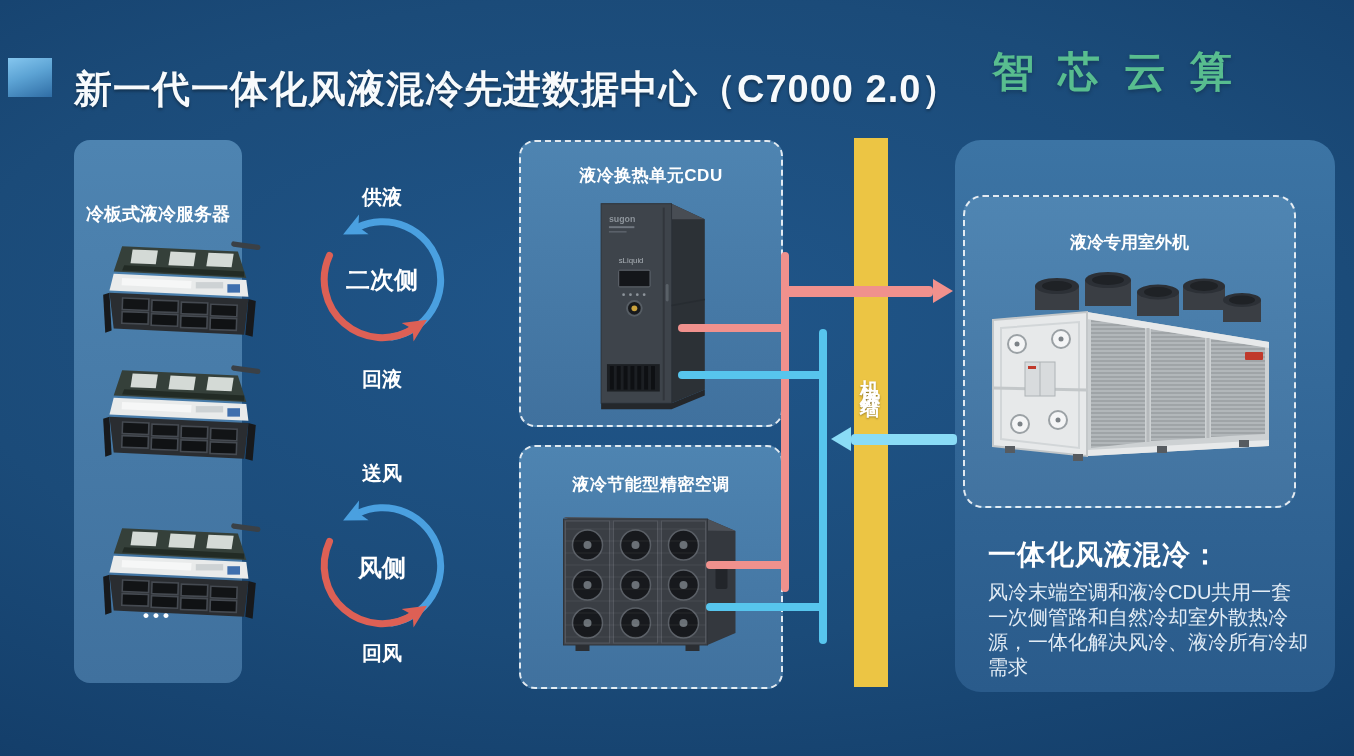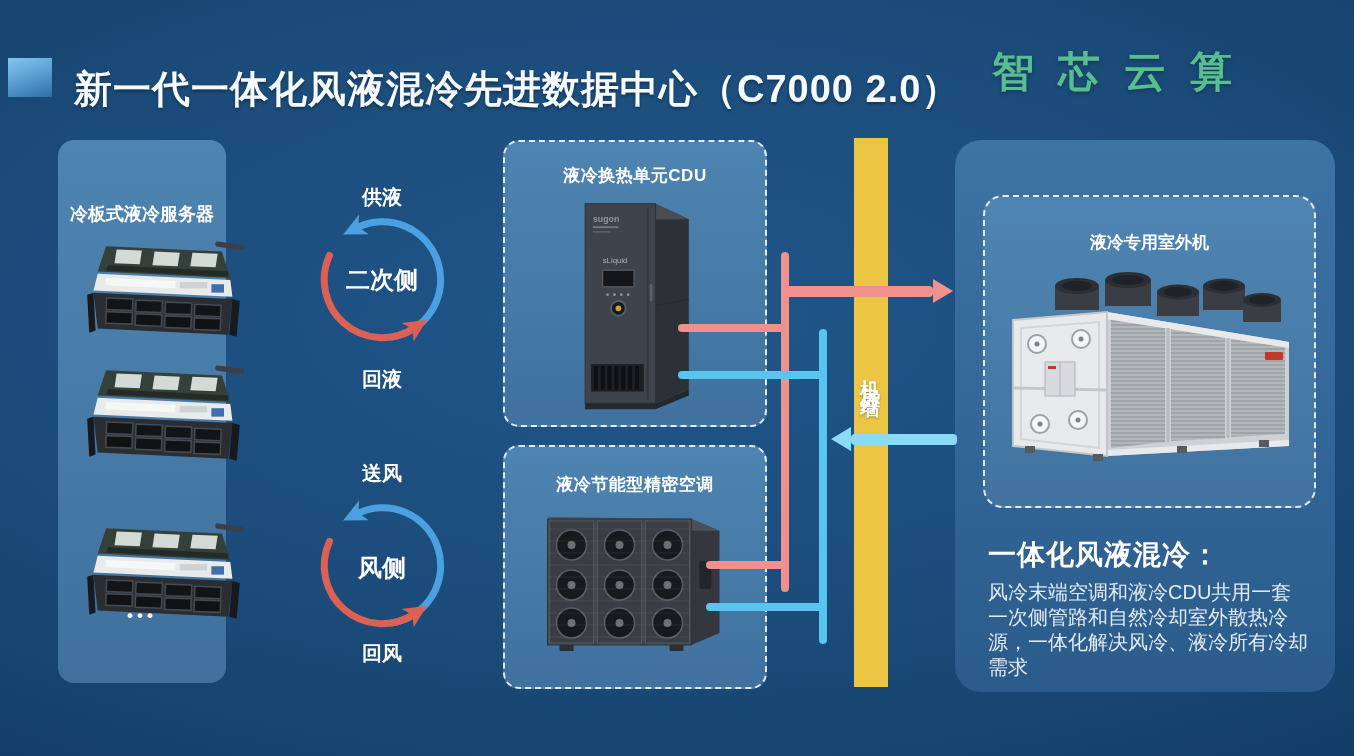--- a/index.html
+++ b/index.html
@@ -10,21 +10,21 @@
   }
   .abs{position:absolute;}
   
   .title-square{left:8px;top:58px;width:44px;height:39px;
     background:linear-gradient(160deg,#85c6ef 0%,#5ca3d4 45%,#2f6da5 100%);}
   .main-title{left:64px;top:54px;margin:10px;font-size:38px;font-weight:bold;color:#f7fafc;
     letter-spacing:1px;text-shadow:0 2px 3px rgba(0,0,0,.35);white-space:nowrap;}
   .brand-logo{left:992px;top:44px;width:300px;font-size:42px;font-weight:bold;color:#58bd8f;
     letter-spacing:24px;white-space:nowrap;text-shadow:0 2px 4px rgba(0,0,0,.25);}
   
-  .panel-blue{background:linear-gradient(180deg,#4e84b1 0%,#40719e 100%);}
+  .panel-blue{background:linear-gradient(180deg,#4e84b1 0%,#40719e 100%);margin-left:16px;}
   .rounded16{border-radius:16px;}
   .dashed{border:2px dashed rgba(255,255,255,.85);border-radius:16px;}
   .server-panel{left:58px;top:140px;width:168px;height:543px;}
   .server-panel .p-title{position:absolute;left:0;top:62px;width:100%;text-align:center;
     font-family:"Liberation Serif","DejaVu Serif",serif;font-weight:bold;font-size:18px;color:#fff;}
   .server-img{position:absolute;left:16px;width:180px;height:100px;}
   .dots{position:absolute;left:0;top:466px;width:100%;text-align:center;color:#fff;
     font-size:17px;letter-spacing:4px;font-weight:bold;}
   .cdu-panel{left:503px;top:140px;width:260px;height:283px;}
   .ac-panel{left:503px;top:445px;width:260px;height:240px;}
@@ -44,21 +44,21 @@
   .tri{position:absolute;z-index:4;width:0;height:0;}
   
   .loop-svg{position:absolute;overflow:visible;}
   .loop-label{position:absolute;width:140px;text-align:center;color:#fff;font-weight:bold;
     font-family:"Liberation Serif","DejaVu Serif",serif;}
   .loop-side{font-size:20px;}
   .loop-center{font-size:24px;}
   
   .outdoor-outer{left:955px;top:140px;width:380px;height:552px;border-radius:26px;
     background:linear-gradient(180deg,#3c74a4 0%,#2a5b8b 100%);}
-  .outdoor-panel{position:absolute;left:28px;top:55px;width:333px;height:313px;border-radius:20px;
+  .outdoor-panel{position:absolute;left:8px;top:55px;width:333px;height:313px;border-radius:20px;
     background:linear-gradient(180deg,#4f85b2 0%,#4273a0 100%);border:2px dashed rgba(255,255,255,.85);box-sizing:border-box;}
   .outdoor-panel .p-title{position:absolute;left:0;top:34px;width:100%;text-align:center;
     font-weight:bold;font-size:17px;color:#fff;}
   .summary-heading{position:absolute;left:33px;top:396px;font-size:28px;font-weight:bold;color:#fff;letter-spacing:1px;}
   .summary-body{position:absolute;left:33px;top:440px;width:322px;font-size:20px;line-height:25px;color:#e2ecf5;}
   .device-svg{position:absolute;}
 </style>
 </head>
 <body>
 

